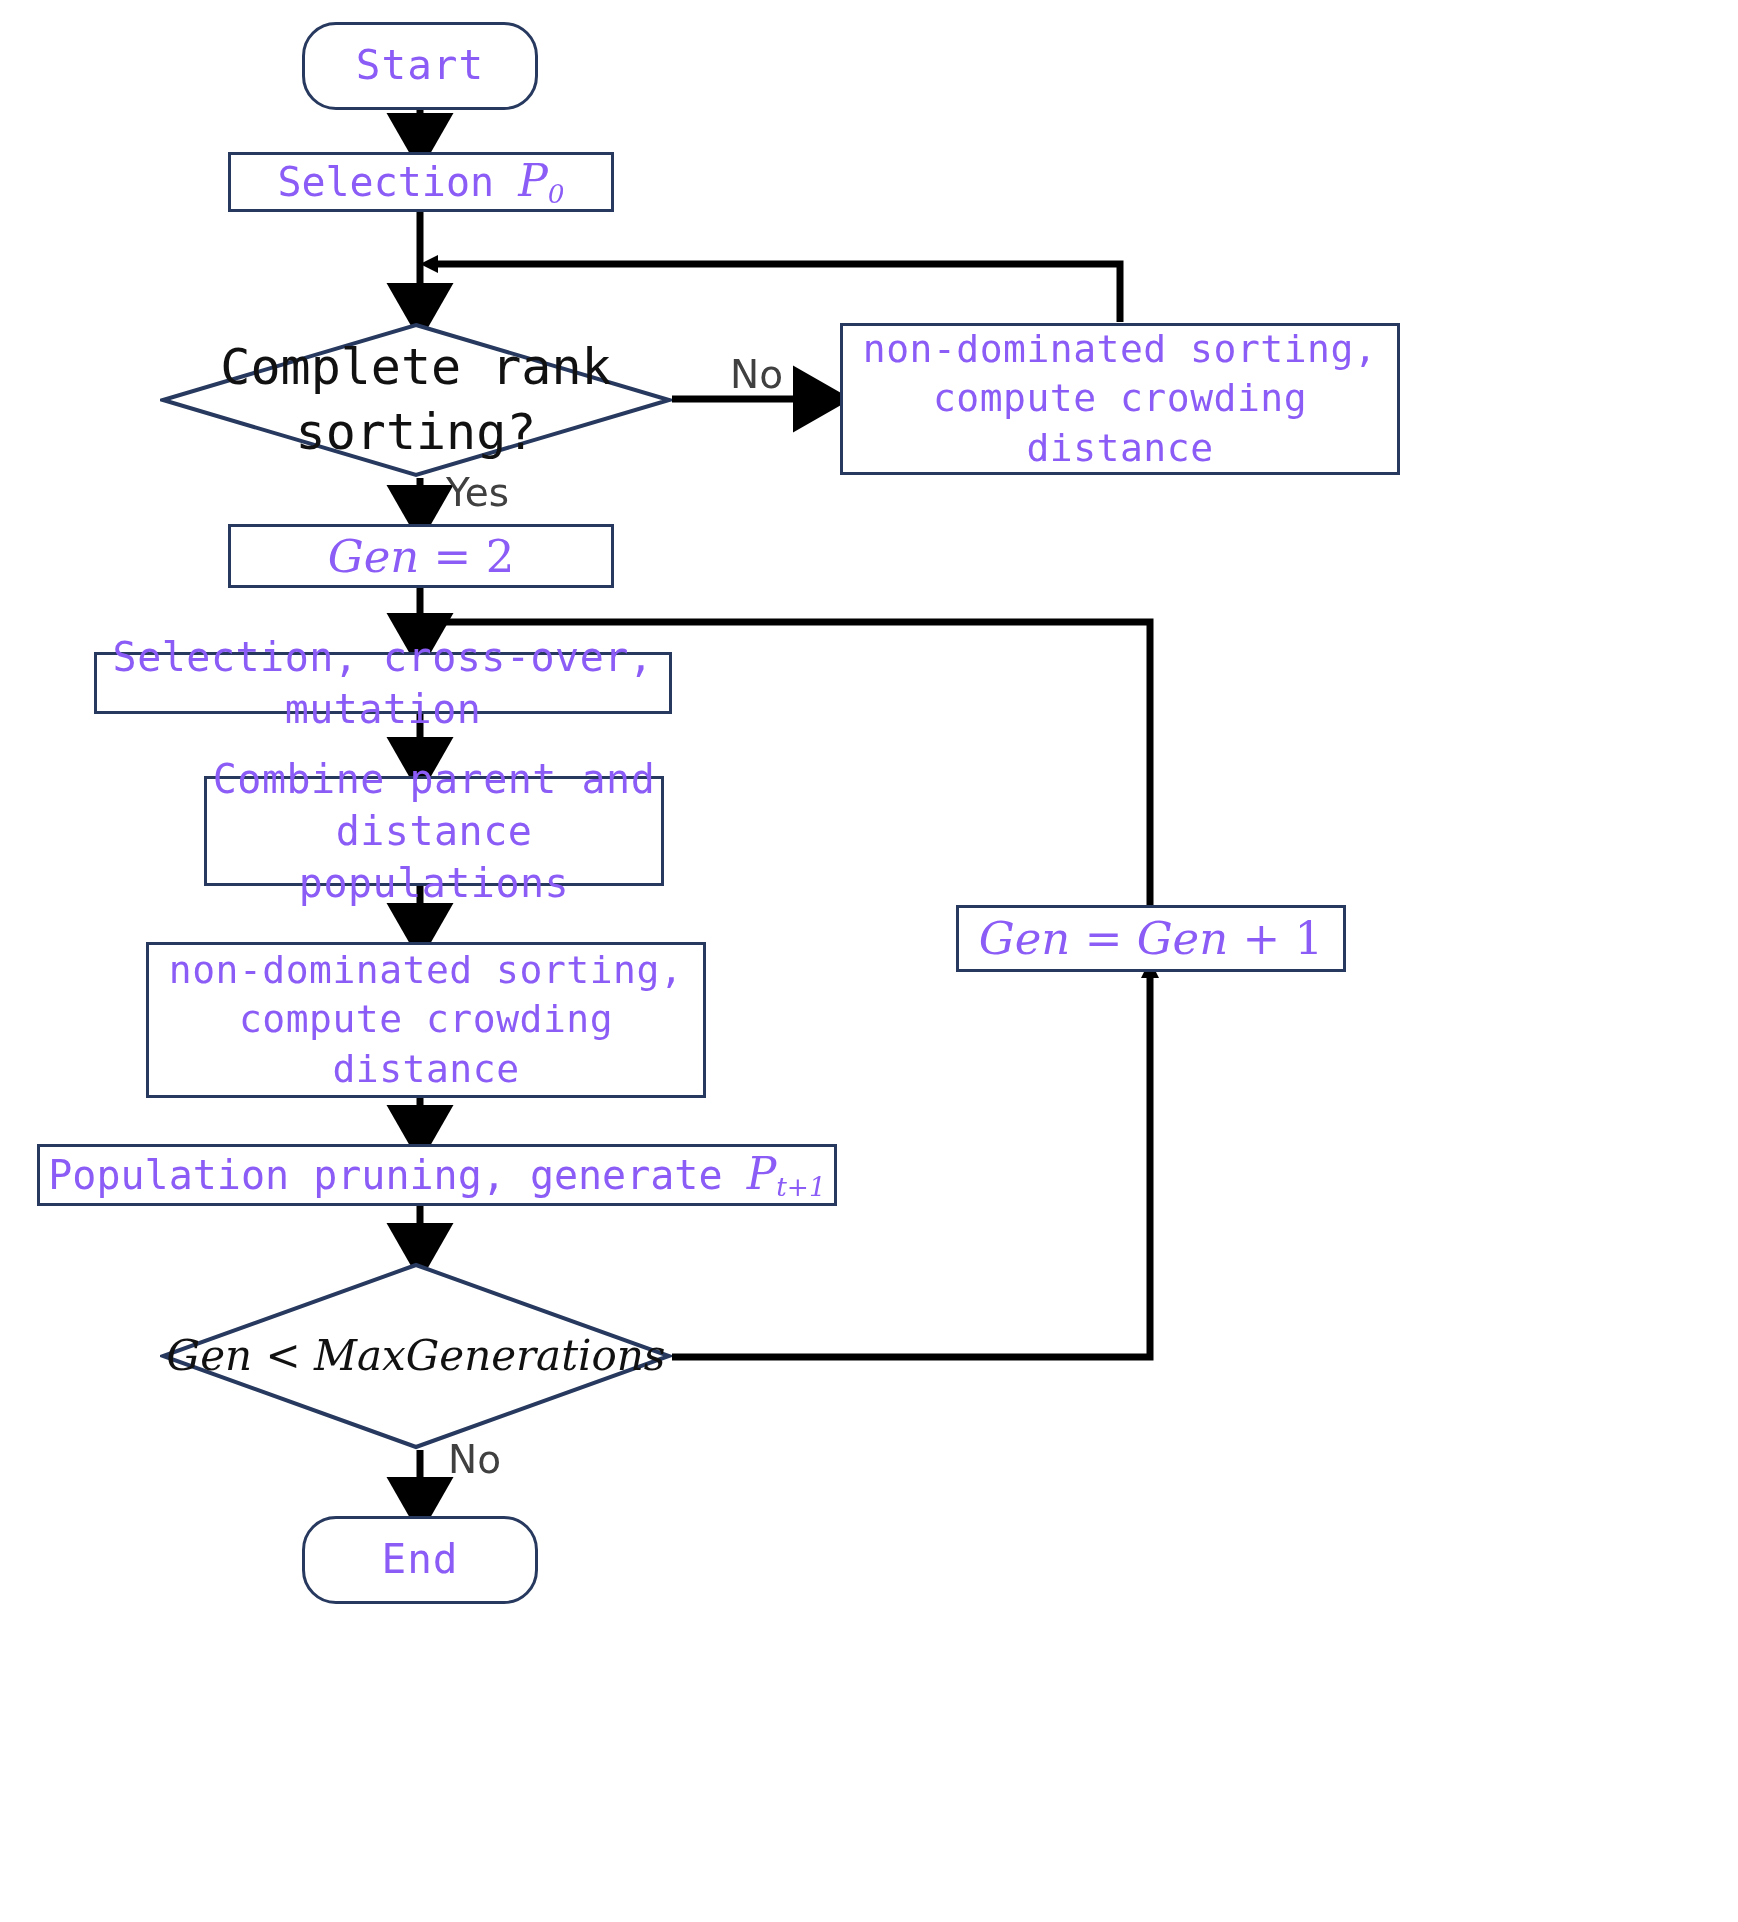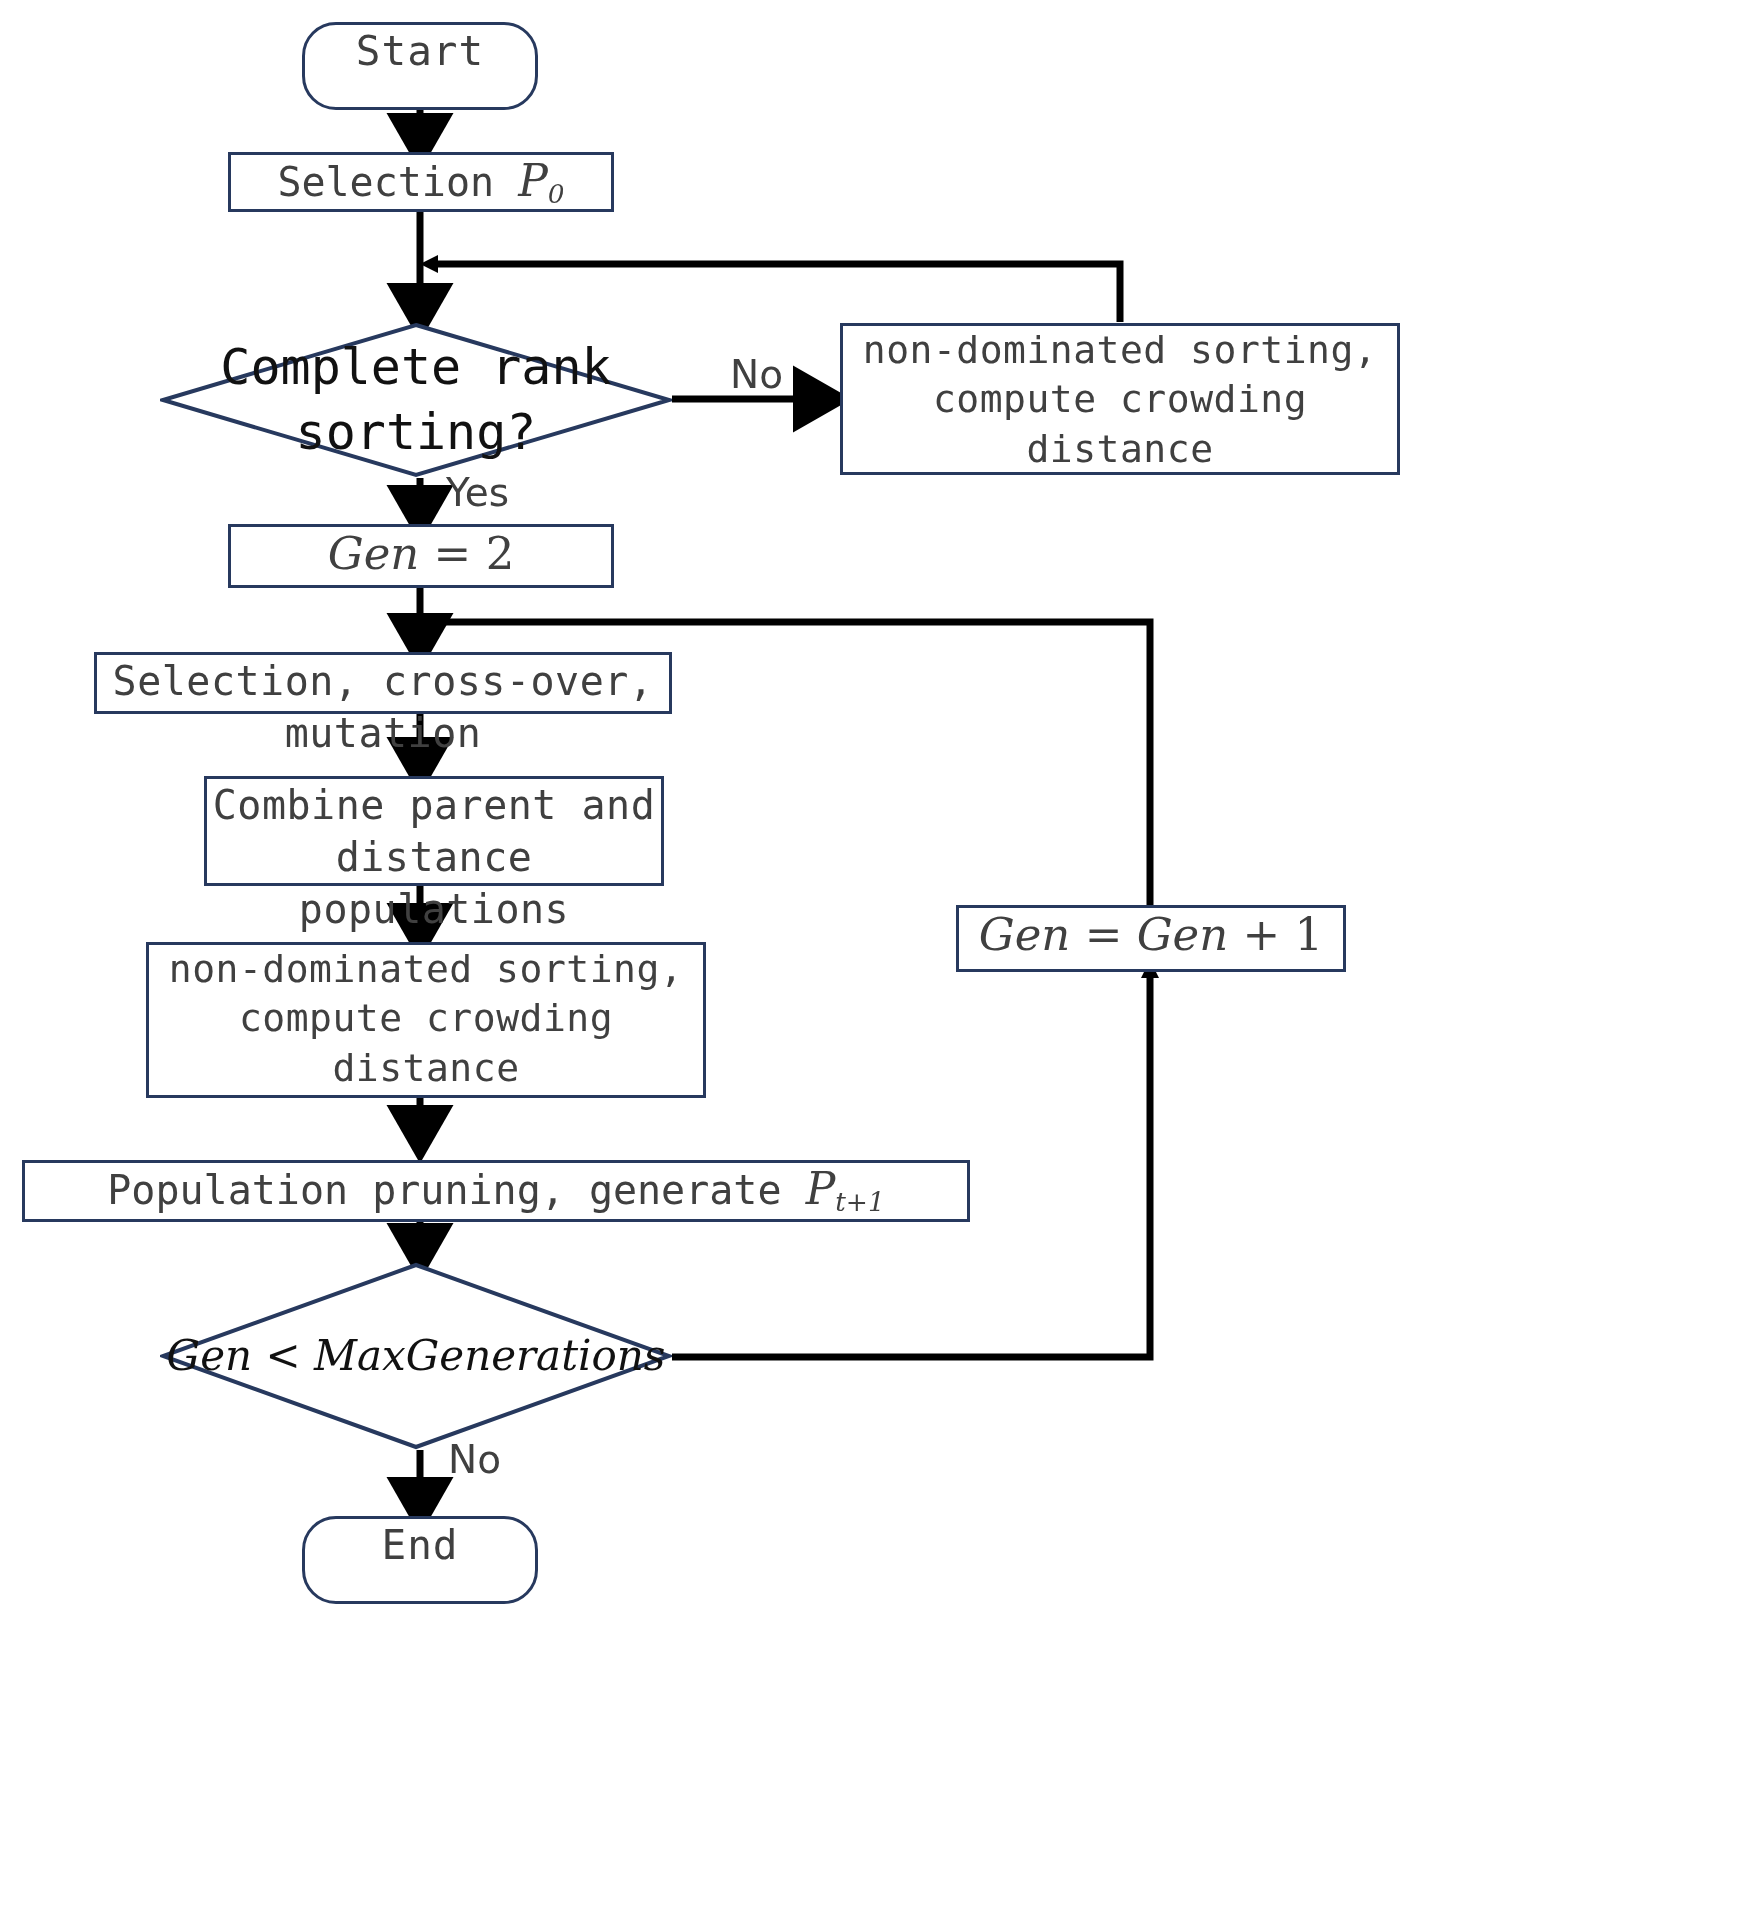--- a/index.html
+++ b/index.html
@@ -3,22 +3,22 @@
 <meta charset="utf-8">
 <style>
   html,body{margin:0;padding:0;background:#ffffff;}
   body{
     font-family:"DejaVu Sans Mono", monospace;
     width:1738px;height:1922px;position:relative;overflow:hidden;
   }
   #canvas{position:absolute;left:0;top:0;width:1738px;height:1922px;}
   svg.lines{position:absolute;left:0;top:0;width:1738px;height:1922px;pointer-events:none;}
 
-  .node{position:absolute;box-sizing:border-box;display:flex;align-items:flex-start;
-        justify-content:center;text-align:center;color:#404040;background:#fff;}
+  .node{position:absolute;box-sizing:border-box;display:flex;align-items:center;
+        justify-content:center;text-align:center;color:#8b5cf6;background:#fff;}
 
   .proc{border:3px solid #27395e;}
   .term{border:3px solid #27395e;border-radius:34px;}
 
   .txt{line-height:1.30;white-space:pre-line;letter-spacing:0.5px;}
   .t-term{font-size:41px;letter-spacing:1px;}
   .t-proc{font-size:40px;}
   .t-small{font-size:38px;}
   .t-dia{font-size:50px;}
 
@@ -112,21 +112,21 @@
   <div class="node proc" style="left:204px;top:776px;width:460px;height:110px;">
     <span class="txt t-proc">Combine parent and
 distance populations</span>
   </div>
 
   <div class="node proc" style="left:146px;top:942px;width:560px;height:156px;">
     <span class="txt t-small">non-dominated sorting,
 compute crowding distance</span>
   </div>
 
-  <div class="node proc" style="left:22px;top:1144px;width:948px;height:62px;margin-top:16px;">
+  <div class="node proc" style="left:37px;top:1144px;width:800px;height:62px;">
     <span class="mixed"><span>Population pruning,  generate </span><span class="mv"><span>P</span><sub>t+1</sub></span></span>
   </div>
 
   <div class="diamond" style="left:160px;top:1262px;width:512px;height:188px;">
     <svg width="512" height="188" viewBox="0 0 512 188">
       <polygon points="256,3 509,94 256,185 3,94" fill="#ffffff" stroke="#27395e" stroke-width="4"></polygon>
     </svg>
     <div class="dlabel">
       <span class="math" style="font-size:42px;"><span>Gen</span>&nbsp;<span class="op">&lt;</span>&nbsp;<span>MaxGenerations</span></span>
     </div>

